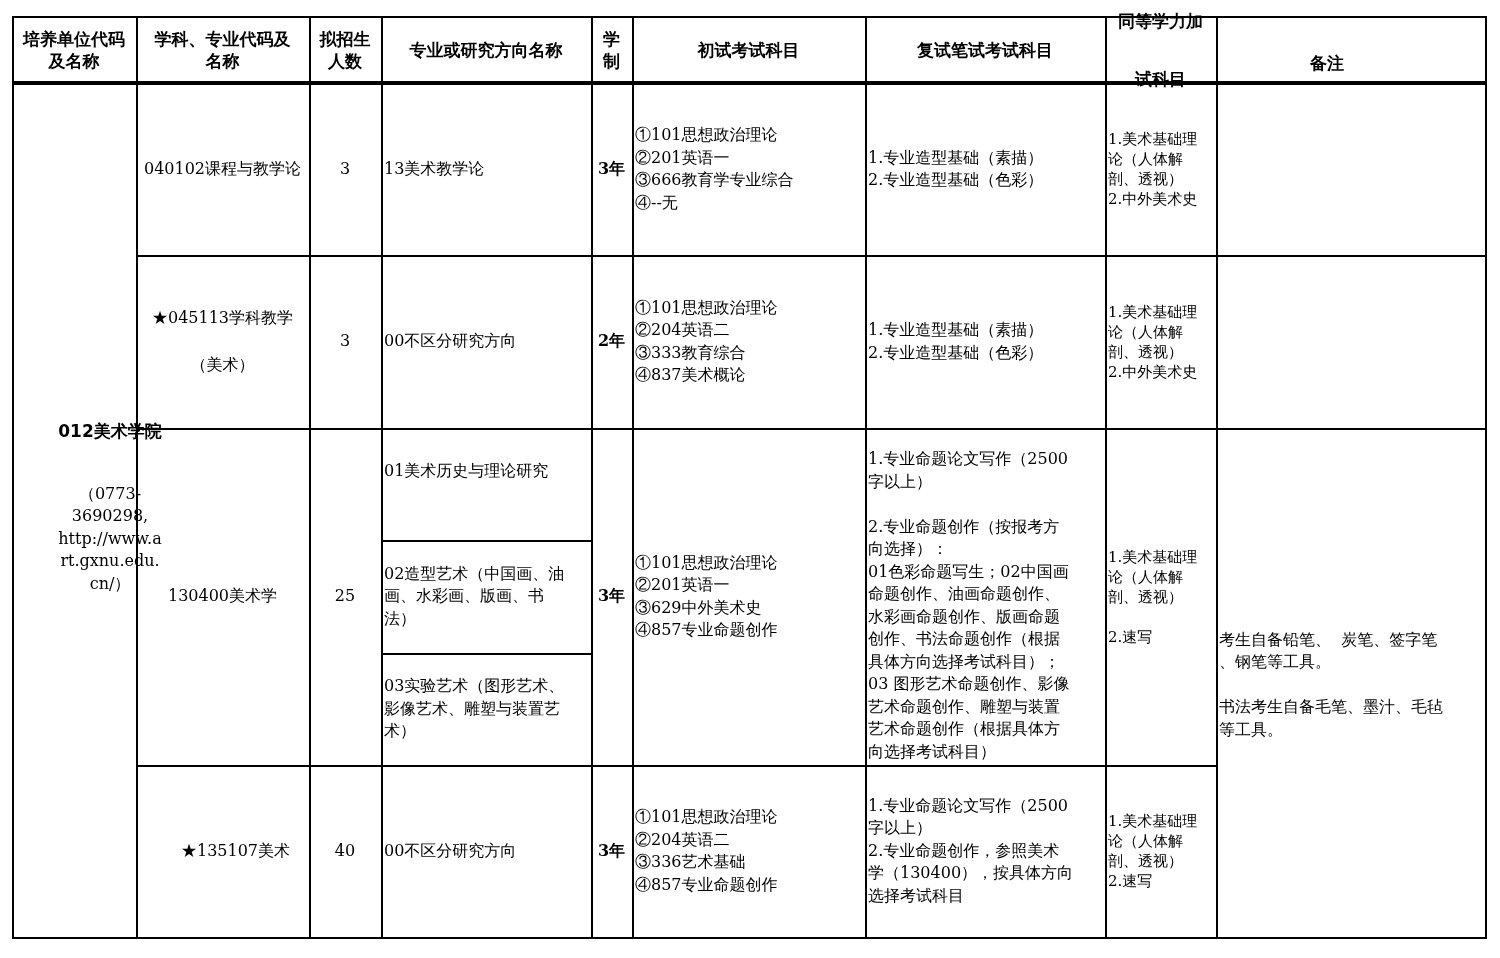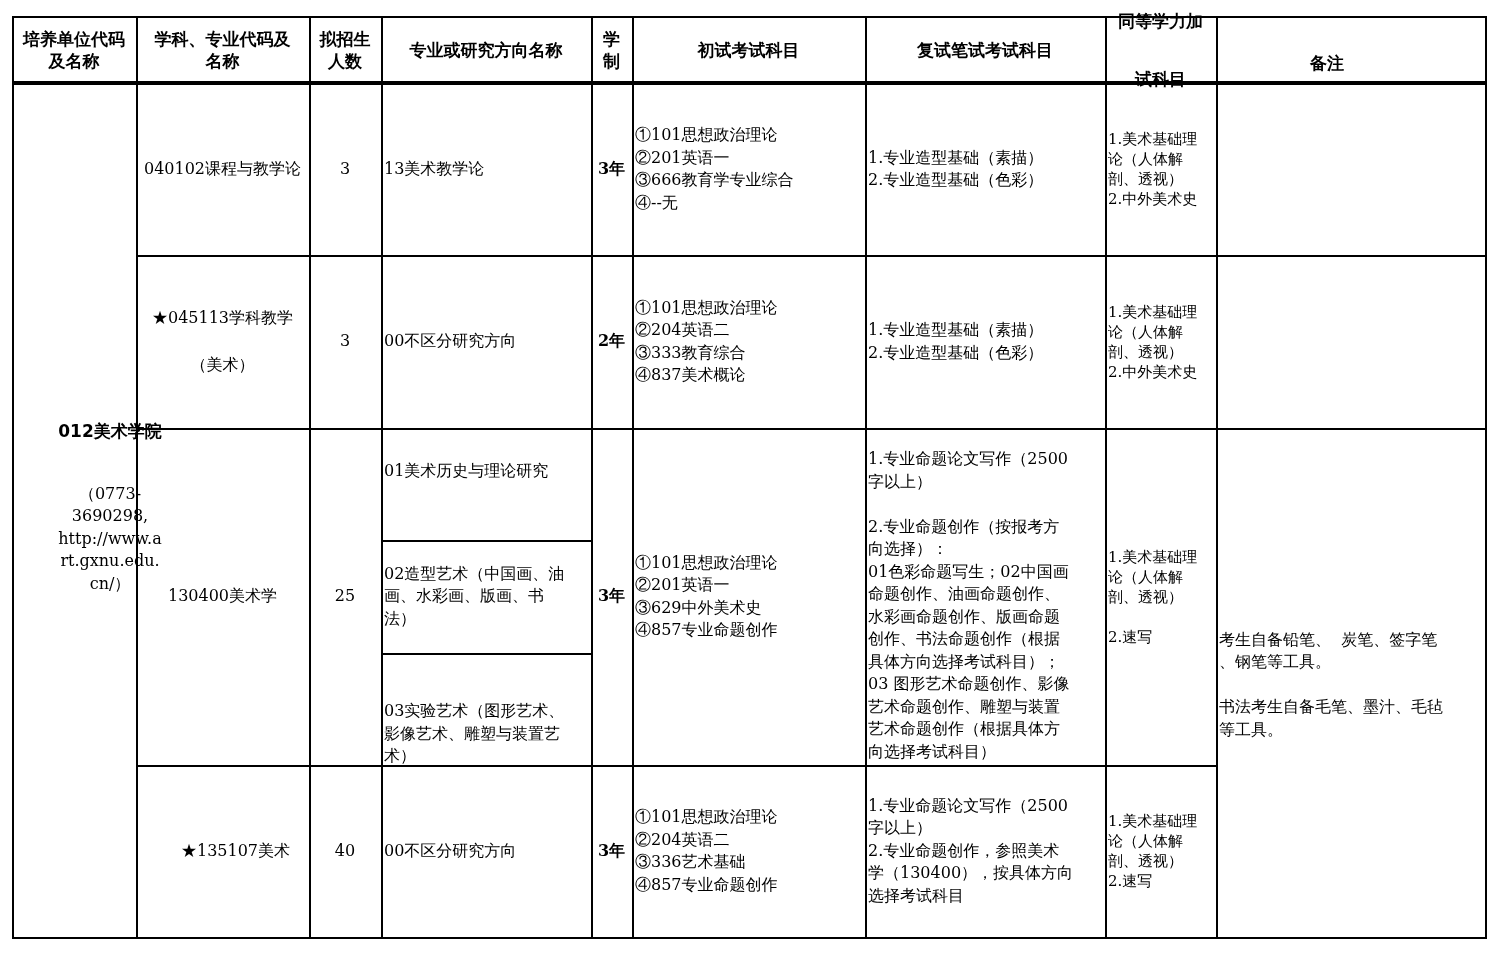--- a/index.html
+++ b/index.html
@@ -127,21 +127,21 @@
       <span class="ln">25</span>
     </div>
     <div class="cell l" style="left: 381px; top: 428px; width: 210px; height: 86px;">
       <span class="ln">01美术历史与理论研究</span>
     </div>
     <div class="cell l" style="left: 381px; top: 540px; width: 210px; height: 113px;">
       <span class="ln">02造型艺术（中国画、油</span>
       <span class="ln">画、水彩画、版画、书</span>
       <span class="ln">法）</span>
     </div>
-    <div class="cell l" style="left: 381px; top: 653px; width: 210px; height: 112px; margin-top: 25px;">
+    <div class="cell l" style="left: 381px; top: 653px; width: 210px; height: 112px;">
       <span class="ln">03实验艺术（图形艺术、</span>
       <span class="ln">影像艺术、雕塑与装置艺</span>
       <span class="ln">术）</span>
     </div>
     <div class="cell c" style="left: 591px; top: 428px; width: 41px; height: 337px;">
       <span class="ln" style="font-weight: bold;">3年</span>
     </div>
     <div class="cell l" style="left: 632px; top: 428px; width: 233px; height: 337px;">
       <span class="ln">①101思想政治理论</span>
       <span class="ln">②201英语一</span>

